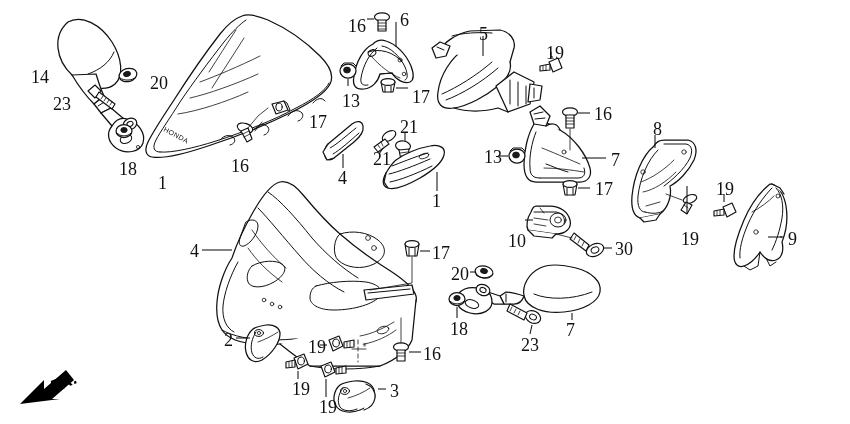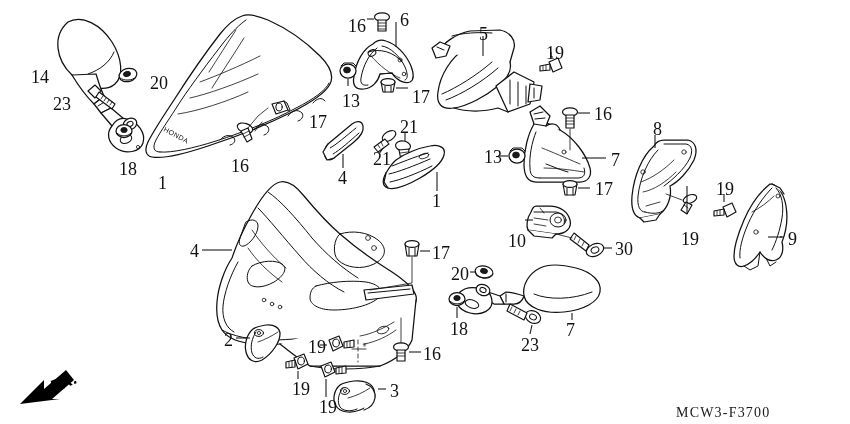--- a/index.html
+++ b/index.html
@@ -526,15 +526,14 @@
   <div class="lbl" style="left:566px;top:321px;">7</div>
   <div class="lbl" style="left:224px;top:331px;">2</div>
   <div class="lbl" style="left:292px;top:380px;">19</div>
   <div class="lbl" style="left:308px;top:338px;">19</div>
   <div class="lbl" style="left:319px;top:398px;">19</div>
   <div class="lbl" style="left:390px;top:382px;">3</div>
   <div class="lbl" style="left:423px;top:345px;">16</div>
 
   <div class="fr" style="left:50px;top:373px;">FR.</div>
 
-  <div class="code" style="left:676px;top:405px;">MCW3-F3700</div>
 
 </div>
 
 </body></html>

